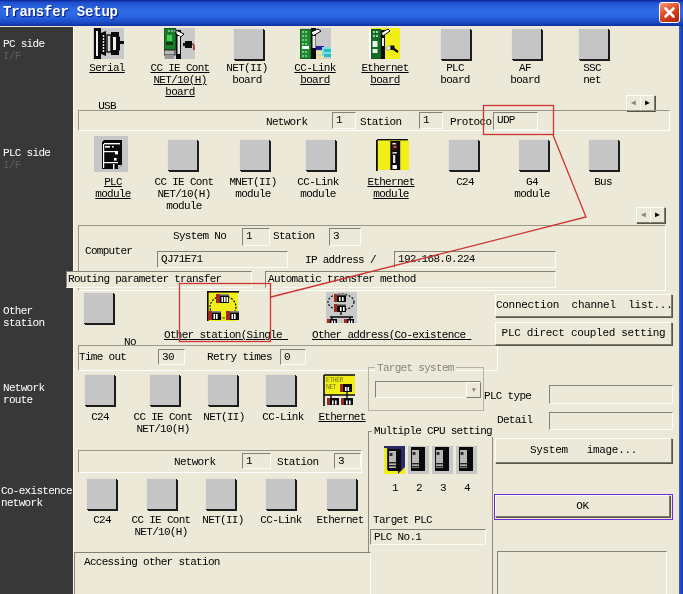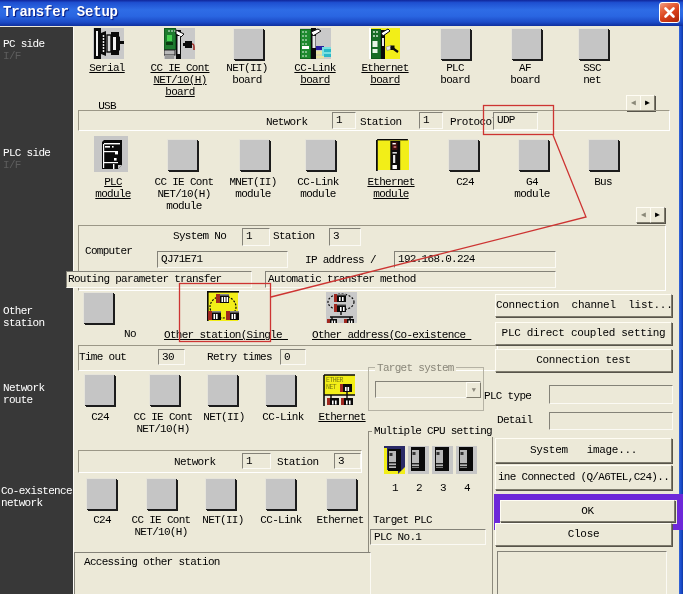--- a/index.html
+++ b/index.html
@@ -295,21 +295,21 @@
       <rect x="5.5" y="28.5" width="1.4" height="2.5" fill="#fff"></rect>
         <rect x="8" y="28.5" width="1.4" height="2.5" fill="#fff"></rect>
     </g>
     <g>
       <rect x="18" y="27" width="3.4" height="4" fill="#a02820"></rect>
       <rect x="21" y="27" width="7" height="4" fill="#0a0a0a"></rect>
       <rect x="22.5" y="28.5" width="1.4" height="2.5" fill="#fff"></rect>
         <rect x="25" y="28.5" width="1.4" height="2.5" fill="#fff"></rect>
     </g>
   </svg>
-  <div class="t" style="left:80px;top:328px;padding-left:44px;">No</div>
+  <div class="t" style="left:80px;top:336px;padding-left:44px;">No</div>
   <div class="t u" style="left:164px;top:329px;">Other station(Single </div>
   <div class="t u" style="left:312px;top:329px;">Other address(Co-existence </div>
 
   <div class="sunk" style="left:78px;top:345px;width:418px;height:24px;"></div>
   <div class="t" style="left:79px;top:351px;">Time out</div>
   <div class="box" style="left:158px;top:349px;width:25px;height:14px;">
       <div class="t">30</div>
     </div>
   <div class="t" style="left:207px;top:351px;">Retry times</div>
   <div class="box" style="left:280px;top:349px;width:24px;height:14px;">
@@ -353,21 +353,20 @@
   <div class="t ct" style="left:235px;top:411px;width:96px;">CC-Link</div>
   <div class="t ct u" style="left:294px;top:411px;width:96px;">Ethernet</div>
 
   <div class="gb" style="left:368px;top:367px;width:114px;height:42px;border:1px solid #b5b2a4;box-shadow:none;"></div>
   <div class="t" style="left:375px;top:362px;background:#ece9d8;padding:0 2px;color:#8a877a;">Target system</div>
   <div class="box" style="left:375px;top:381px;width:104px;height:15px;background:#ece9d8;"></div>
   <div class="ab" style="left:466px;top:382px;width:13px;height:14px;background:#ece9d8;border:1px solid;border-color:#fffdf4 #7e7b6d #7e7b6d #fffdf4;font-size:7px;text-align:center;line-height:14px;color:#8a877a;">▼</div>
 
   <div class="btn" style="left:495px;top:322px;width:175px;height:21px;line-height:21px;">PLC direct coupled setting</div>
   <div class="btn" style="left:495px;top:294px;width:175px;height:21px;line-height:21px;">Connection  channel  list...</div>
-  <div class="btn" style="left:495px;top:349px;width:175px;height:21px;line-height:21px;">Connection test</div>
   <div class="t" style="left:484px;top:390px;">PLC type</div>
   <div class="box" style="left:549px;top:385px;width:122px;height:17px;"></div>
   <div class="t" style="left:497px;top:414px;">Detail</div>
   <div class="box" style="left:549px;top:412px;width:122px;height:16px;"></div>
 
   <div class="ab" style="left:368px;top:431px;width:123px;height:163px;border:1px solid #8d8a7d;border-bottom:none;"></div>
   <div class="t" style="left:372px;top:425px;background:#ece9d8;padding:0 2px;">Multiple CPU setting</div>
   <svg class="ab" style="left:384px;top:446px;" width="96" height="29" viewBox="0 0 96 29">
     <g>
       <rect x="0" y="0" width="21" height="28" fill="#2a2a66"></rect>
@@ -408,25 +407,23 @@
   <div class="t ct" style="left:385px;top:482px;width:20px;">1</div>
   <div class="t ct" style="left:409px;top:482px;width:20px;">2</div>
   <div class="t ct" style="left:433px;top:482px;width:20px;">3</div>
   <div class="t ct" style="left:457px;top:482px;width:20px;">4</div>
   <div class="t" style="left:373px;top:514px;">Target PLC</div>
   <div class="box" style="left:370px;top:529px;width:114px;height:14px;">
       <div class="t">PLC No.1</div>
     </div>
 
   <div class="btn" style="left:495px;top:438px;width:175px;height:23px;line-height:23px;">System   image...</div>
-  <div class="btn" style="left:495px;top:465px;width:175px;height:23px;line-height:23px;letter-spacing:-0.7px;">ine Connected (Q/A6TEL,C24)..</div>
-  <div class="ab" style="left:494px;top:494px;width:177px;height:24px;border:6px solid #6d28d9;background:#ece9d8;">
+  <div class="ab" style="left:494px;top:494px;width:177px;height:24px;border:1px solid #6d28d9;background:#ece9d8;">
       <div class="btn" style="left:0;top:0;width:173px;height:20px;line-height:20px;">OK</div>
     </div>
-  <div class="btn" style="left:495px;top:523px;width:175px;height:21px;line-height:21px;">Close</div>
 
   <div class="sunk" style="left:78px;top:450px;width:282px;height:21px;"></div>
   <div class="t" style="left:174px;top:456px;">Network</div>
   <div class="box" style="left:242px;top:453px;width:27px;height:14px;">
       <div class="t">1</div>
     </div>
   <div class="t" style="left:277px;top:456px;">Station</div>
   <div class="box" style="left:334px;top:453px;width:25px;height:14px;">
       <div class="t">3</div>
     </div>

